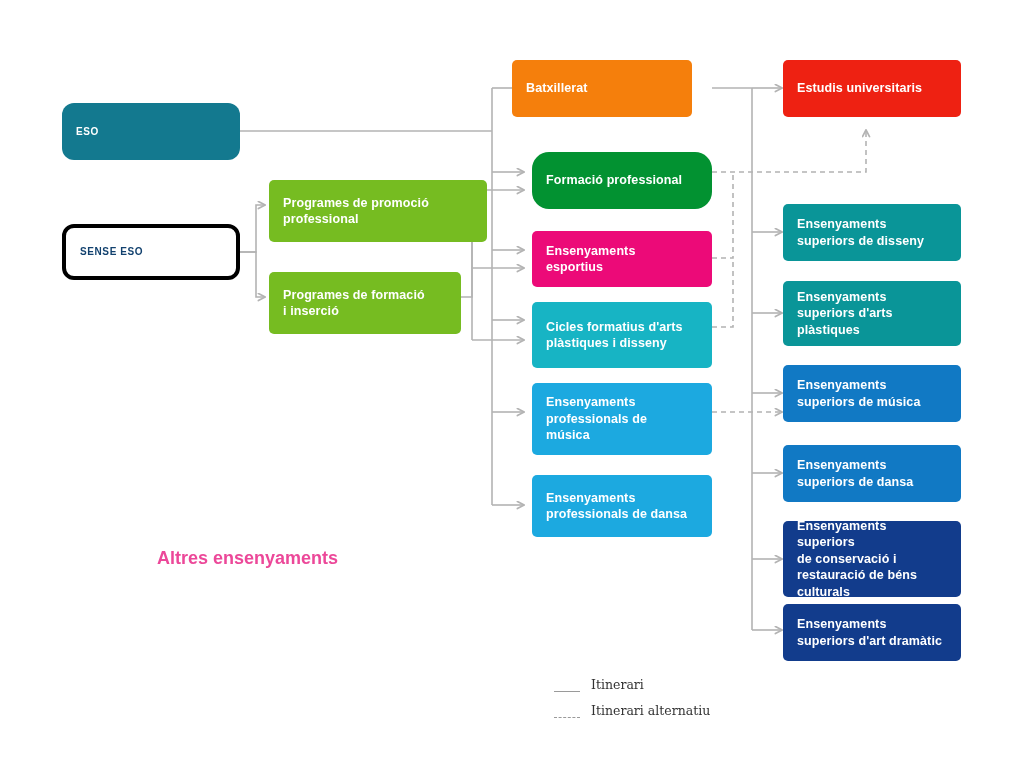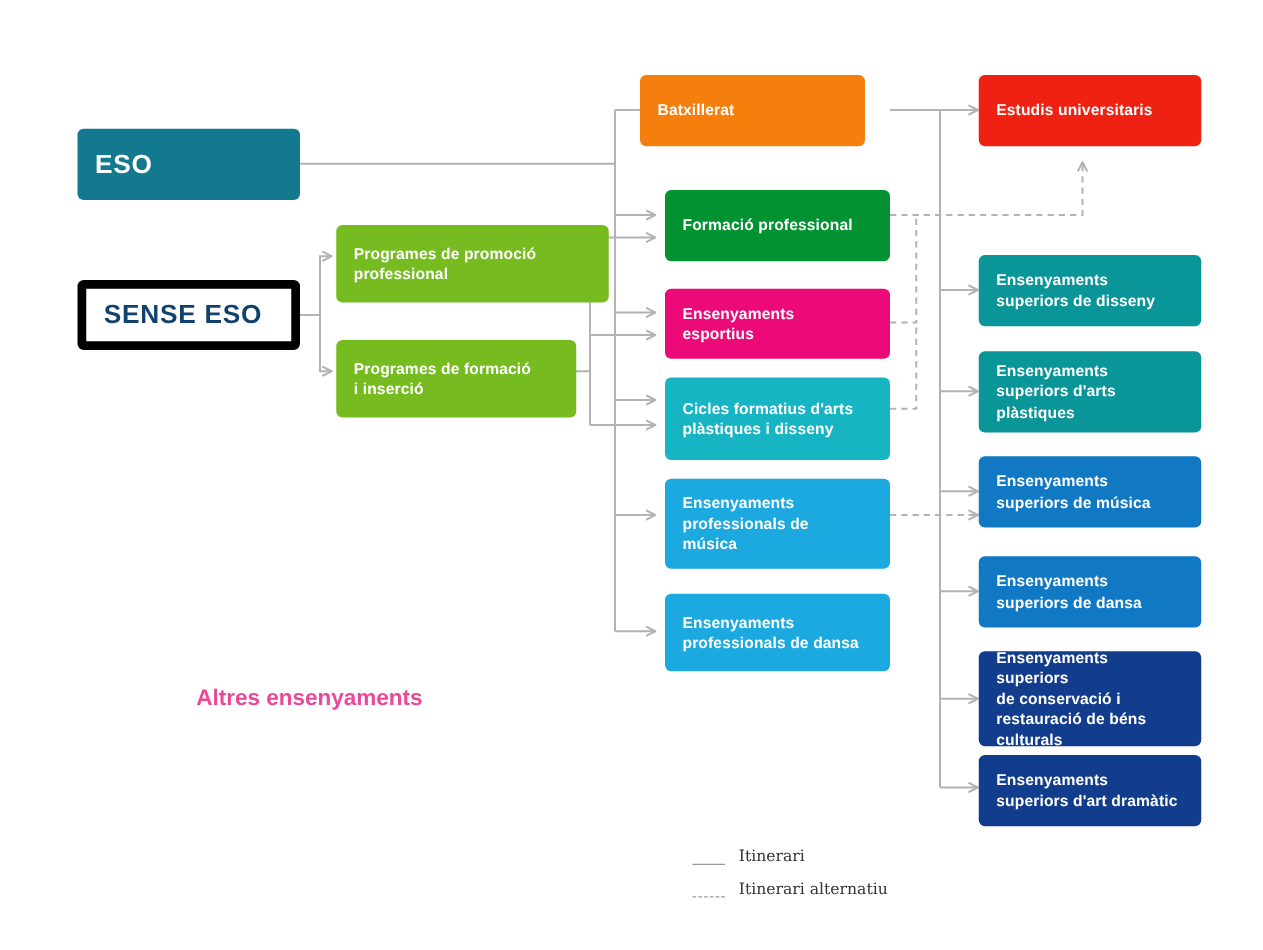--- a/index.html
+++ b/index.html
@@ -27,25 +27,25 @@
     color:#ffffff;
     font-weight:bold;
     font-size:12.5px;
     line-height:1.32;
     display:flex;
     align-items:center;
     padding:0 14px;
     letter-spacing:.1px;
     z-index:3;
   }
-  .node.center{ justify-content:center; font-size:21px; letter-spacing:.6px; }
+  .node.center{ justify-content:center; font-size:10px; letter-spacing:.6px;border-radius:12px; }
   .node .txt{ display:block; width:100%; white-space:pre-line; }
   .node.ghost{
     background:#ffffff;
-    border:7px solid #000000;
+    border:4px solid #000000;
     color:#12416e;
   }
   .sect-title{
     position:absolute;
     font-size:18px;
     font-weight:bold;
     color:#ec4899;
     z-index:3;
   }
   .legend{
@@ -148,21 +148,21 @@
 
   <div class="node" style="left:269px; top:272px; width:192px; height:62px; background:#76bc21;">
     <span class="txt">Programes de formació
 i inserció</span>
   </div>
 
   <div class="node" style="left:512px; top:60px; width:180px; height:57px; background:#f57f0c;">
     <span class="txt">Batxillerat</span>
   </div>
 
-  <div class="node" style="left:532px; top:152px; width:180px; height:57px; background:#029231;">
+  <div class="node" style="left:532px; top:152px; width:180px; height:57px; background:#029231;border-radius:17px;">
     <span class="txt">Formació professional</span>
   </div>
 
   <div class="node" style="left:532px; top:231px; width:180px; height:56px; background:#ec0a78;">
     <span class="txt">Ensenyaments
 esportius</span>
   </div>
 
   <div class="node" style="left:532px; top:302px; width:180px; height:66px; background:#17b4c4;">
     <span class="txt">Cicles formatius d'arts

